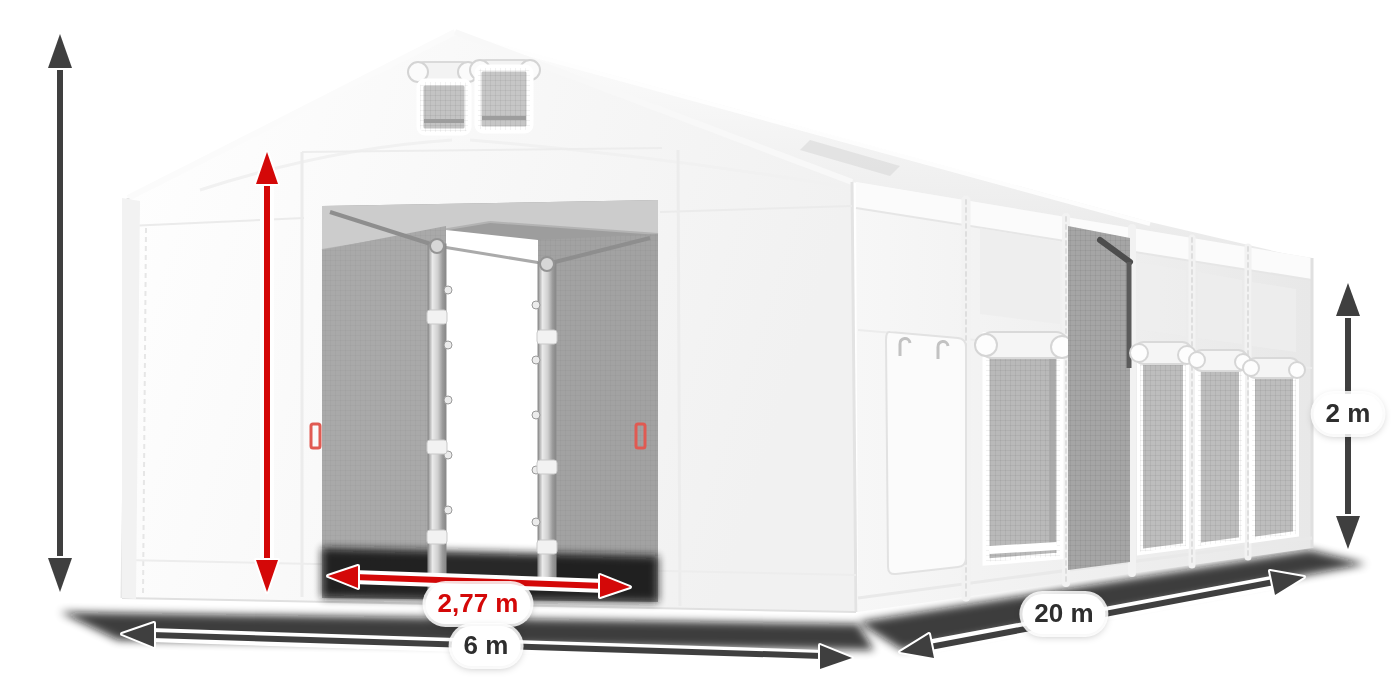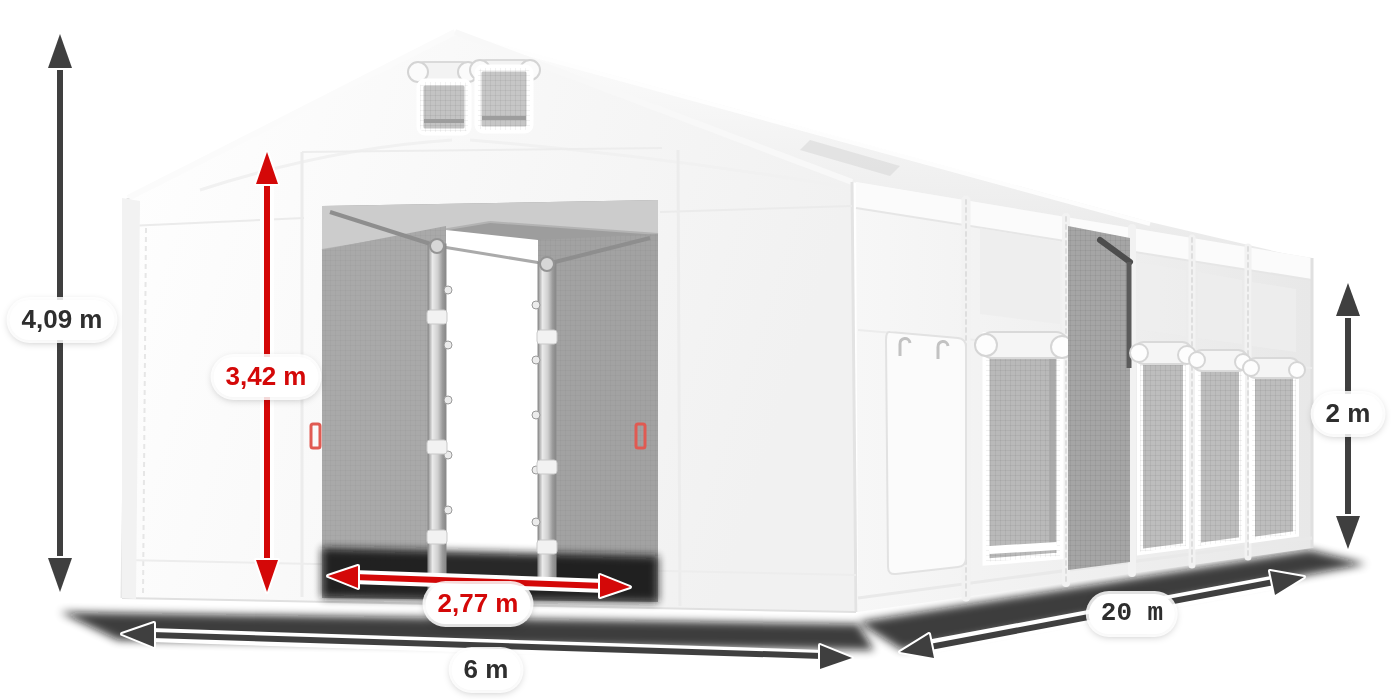--- a/index.html
+++ b/index.html
@@ -257,20 +257,18 @@
       <polygon class="arrow-head" points="1304,577 1275,595 1270,571"></polygon>
     </g>
     <g class="dim-arrow dark">
       <line class="arrow-casing" x1="1348" y1="300" x2="1348" y2="532"></line>
       <line class="arrow-line" x1="1348" y1="306" x2="1348" y2="526"></line>
       <polygon class="arrow-head" points="1348,283 1336,316 1360,316"></polygon>
       <polygon class="arrow-head" points="1348,549 1336,516 1360,516"></polygon>
     </g>
   </svg>
 
-  <div class="dim-label dark" style="left:62px;top:320px;">4,09 m</div>
-  <div class="dim-label red" style="left:266px;top:377px;">3,42 m</div>
   <div class="dim-label red" style="left:478px;top:604px;">2,77 m</div>
-  <div class="dim-label dark" style="left:486px;top:646px;margin-top:24px;">6 m</div>
-  <div class="dim-label dark" style="left:1132px;top:614px;font-family:Liberation Mono, monospace;">20 m</div>
+  <div class="dim-label dark" style="left:486px;top:646px;">6 m</div>
+  <div class="dim-label dark" style="left:1064px;top:614px;">20 m</div>
   <div class="dim-label dark" style="left:1348px;top:414px;">2 m</div>
 
 </div>
 
 </body></html>

